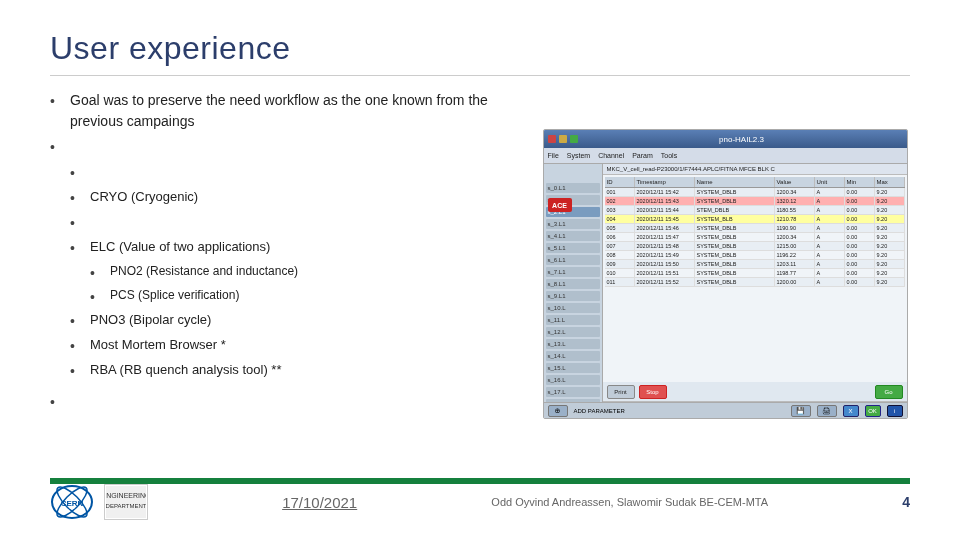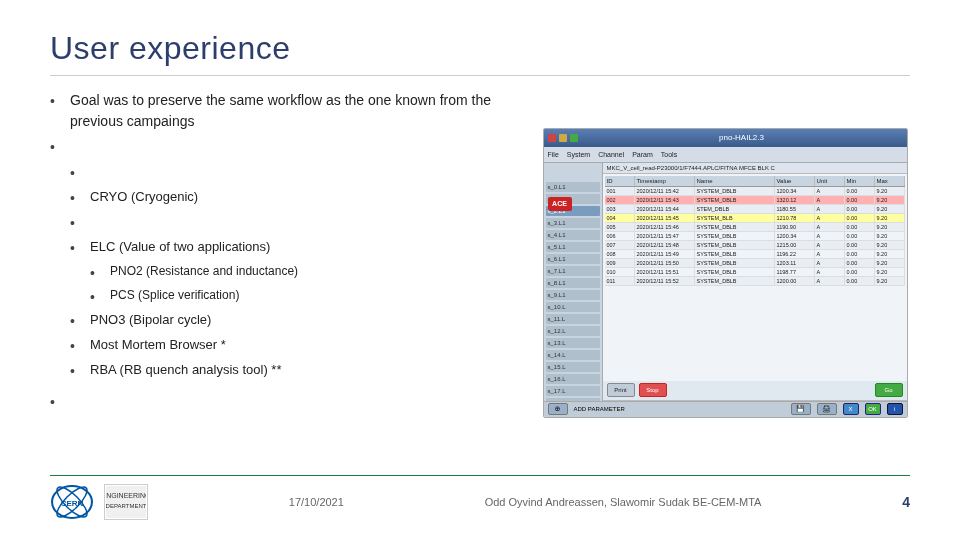--- a/index.html
+++ b/index.html
@@ -306,44 +306,44 @@
       display: flex;
       align-items: center;
       justify-content: center;
       font-size: 7px;
     }
 
     .footer {
       display: flex;
       align-items: center;
       justify-content: space-between;
-      border-top: 1px solid #15803d;
-      padding-top: 8px;
+      border-top: 6px solid #15803d;
       margin-top: 24px;
     }
 
     .footer-logos {
       display: flex;
       align-items: center;
       gap: 10px;
     }
 
     .en-logo {
       width: 44px;
       height: 36px;
       border: 1px solid #ccc;
       display: flex;
       align-items: center;
       justify-content: center;
       flex-direction: column;
     }
 
     .footer-date {
-      font-size: 11px;
+      font-size: 15px;
       color: #666;
+      text-decoration: underline;
     }
 
     .footer-author {
       font-size: 11px;
       color: #666;
     }
 
     .footer-page {
       font-size: 14px;
       color: #2c3e6b;
@@ -355,21 +355,21 @@
 
 <div class="slide">
   <div class="title">User experience</div>
   <div class="divider"></div>
 
   <div class="content-area">
     <div class="left-column">
 
       <div class="bullet-item level1">
         <span class="bullet">•</span>
-        <span>Goal was to preserve the same workflow as the one known from the previous campaings</span>
+        <span>Goal was to preserve the need workflow as the one known from the previous campaings</span>
       </div>
 
       <div class="bullet-item level1">
         <span class="bullet">•</span>
       </div>
 
       <div class="bullet-item level2">
         <span class="bullet">•</span>
       </div>
 

